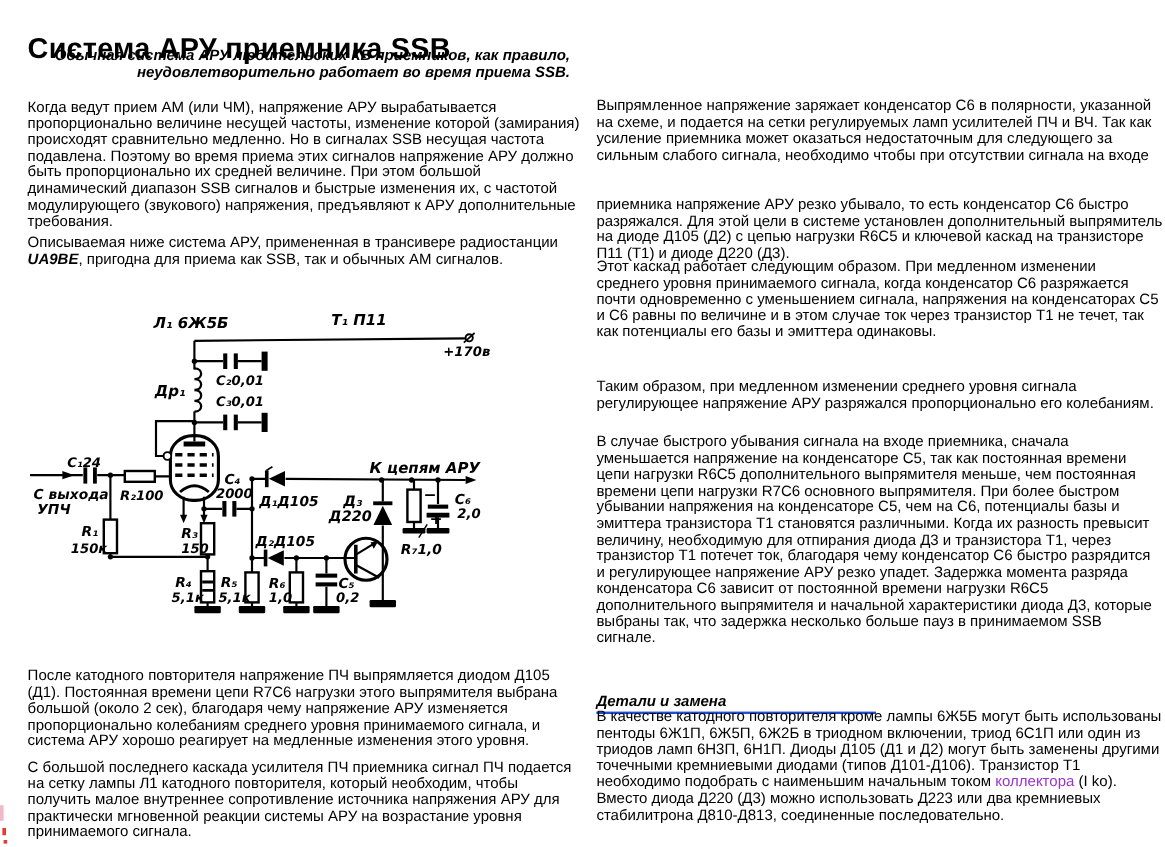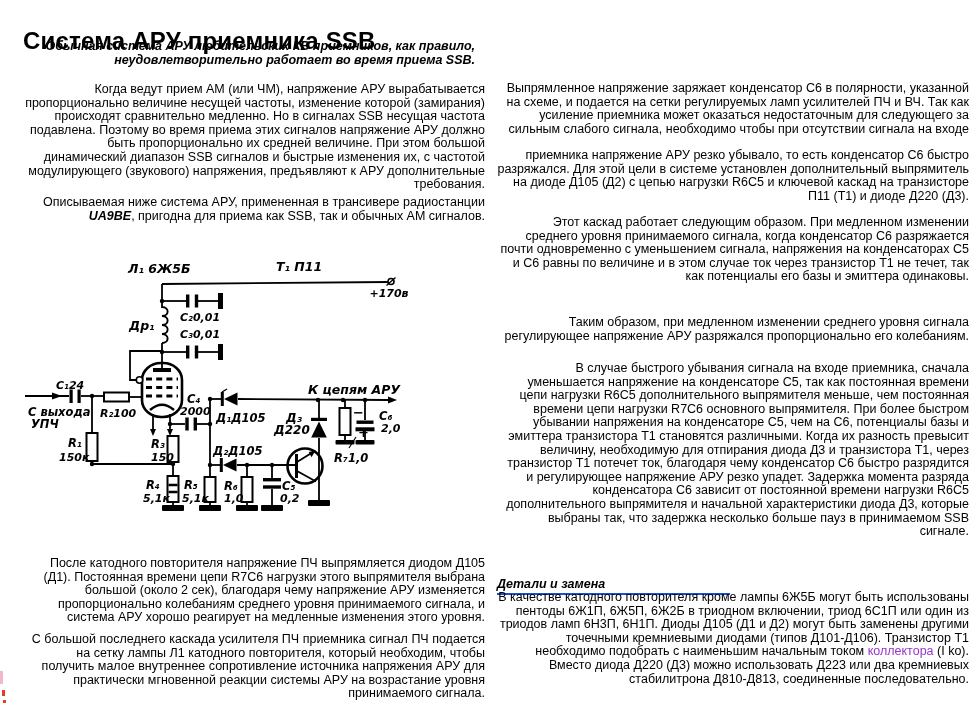--- a/index.html
+++ b/index.html
@@ -9,21 +9,21 @@
   }
   .abs{position:absolute;margin:0;}
   h1.title{
     left:23px;top:3px;width:600px;
     font-size:24px;font-weight:bold;letter-spacing:0.2px;margin-top:24px;
   }
   .lead{
     left:23px;top:40px;width:452px;
     font-size:12.5px;line-height:13.6px;font-weight:bold;font-style:italic;text-align:right;
   }
-  .body-text{font-size:12.5px;line-height:13.6px;text-align:right;}
+  .body-text{font-size:12.5px;line-height:13.6px;}
   .leftcol{left:23px;width:462px;}
   .rightcol{left:497px;width:472px;}
   .callsign{font-weight:bold;font-style:italic;}
   .details-heading{
     left:497px;top:577px;width:233px;
     font-size:12.5px;font-weight:bold;font-style:italic;
     border-bottom:2px solid #1d4ed8;padding-bottom:2px;
   }
   a.word-link{text-decoration:none;cursor:pointer;}
   .artifact{position:absolute;}
@@ -246,21 +246,21 @@
     <rect x="308" y="500" width="22" height="6" rx="1"></rect>
     <rect x="335.5" y="440" width="19" height="4.6" rx="1"></rect>
     <rect x="355.5" y="440" width="19" height="4.6" rx="1"></rect>
   </g>
 </svg>
 
 <p class="abs body-text leftcol" style="top:557px">После катодного повторителя напряжение ПЧ выпрямляется диодом Д105 (Д1). Постоянная времени цепи R7C6 нагрузки этого выпрямителя выбрана большой (около 2 сек), благодаря чему напряжение АРУ изменяется пропорционально колебаниям среднего уровня принимаемого сигнала, и система АРУ хорошо реагирует на медленные изменения этого уровня.</p>
 <p class="abs body-text leftcol" style="top:633px">С большой последнего каскада усилителя ПЧ приемника сигнал ПЧ подается на сетку лампы Л1 катодного повторителя, который необходим, чтобы получить малое внутреннее сопротивление источника напряжения АРУ для практически мгновенной реакции системы АРУ на возрастание уровня принимаемого сигнала.</p>
 
 <p class="abs body-text rightcol" style="top:82px">Выпрямленное напряжение заряжает конденсатор С6 в полярности, указанной на схеме, и подается на сетки регулируемых ламп усилителей ПЧ и ВЧ. Так как усиление приемника может оказаться недостаточным для следующего за сильным слабого сигнала, необходимо чтобы при отсутствии сигнала на входе</p>
-<p class="abs body-text rightcol" style="top:149px">приемника напряжение АРУ резко убывало, то есть конденсатор С6 быстро разряжался. Для этой цели в системе установлен дополнительный выпрямитель на диоде Д105 (Д2) с цепью нагрузки R6C5 и ключевой каскад на транзисторе П11 (Т1) и диоде Д220 (Д3).</p>
+<p class="abs body-text rightcol" style="top:164px">приемника напряжение АРУ резко убывало, то есть конденсатор С6 быстро разряжался. Для этой цели в системе установлен дополнительный выпрямитель на диоде Д105 (Д2) с цепью нагрузки R6C5 и ключевой каскад на транзисторе П11 (Т1) и диоде Д220 (Д3).</p>
 <p class="abs body-text rightcol" style="top:216px">Этот каскад работает следующим образом. При медленном изменении среднего уровня принимаемого сигнала, когда конденсатор С6 разряжается почти одновременно с уменьшением сигнала, напряжения на конденсаторах С5 и С6 равны по величине и в этом случае ток через транзистор Т1 не течет, так как потенциалы его базы и эмиттера одинаковы.</p>
 <p class="abs body-text rightcol" style="top:316px">Таким образом, при медленном изменении среднего уровня сигнала регулирующее напряжение АРУ разряжался пропорционально его колебаниям.</p>
 <p class="abs body-text rightcol" style="top:362px">В случае быстрого убывания сигнала на входе приемника, сначала уменьшается напряжение на конденсаторе С5, так как постоянная времени цепи нагрузки R6C5 дополнительного выпрямителя меньше, чем постоянная времени цепи нагрузки R7C6 основного выпрямителя. При более быстром убывании напряжения на конденсаторе С5, чем на С6, потенциалы базы и эмиттера транзистора Т1 становятся различными. Когда их разность превысит величину, необходимую для отпирания диода Д3 и транзистора Т1, через транзистор Т1 потечет ток, благодаря чему конденсатор С6 быстро разрядится и регулирующее напряжение АРУ резко упадет. Задержка момента разряда конденсатора С6 зависит от постоянной времени нагрузки R6C5 дополнительного выпрямителя и начальной характеристики диода Д3, которые выбраны так, что задержка несколько больше пауз в принимаемом SSB сигнале.</p>
 
 <h2 class="abs details-heading">Детали и замена</h2>
 
 <p class="abs body-text rightcol" style="top:591px"><span>В качестве катодного повторителя кроме лампы 6Ж5Б могут быть использованы пентоды 6Ж1П, 6Ж5П, 6Ж2Б в триодном включении, триод 6С1П или один из триодов ламп 6Н3П, 6Н1П. Диоды Д105 (Д1 и Д2) могут быть заменены другими точечными кремниевыми диодами (типов Д101-Д106). Транзистор Т1 необходимо подобрать с наименьшим начальным током </span><a class="word-link" style="color:#9933cc" href="#">коллектора</a><span> (I ko). Вместо диода Д220 (Д3) можно использовать Д223 или два кремниевых стабилитрона Д810-Д813, соединенные последовательно.</span></p>
 
 <div class="artifact" style="left:0;top:671px;width:3px;height:13px;background:#f2b8c6"></div>
 <div class="artifact" style="left:2px;top:690px;width:3px;height:6px;background:#e23b30"></div>

